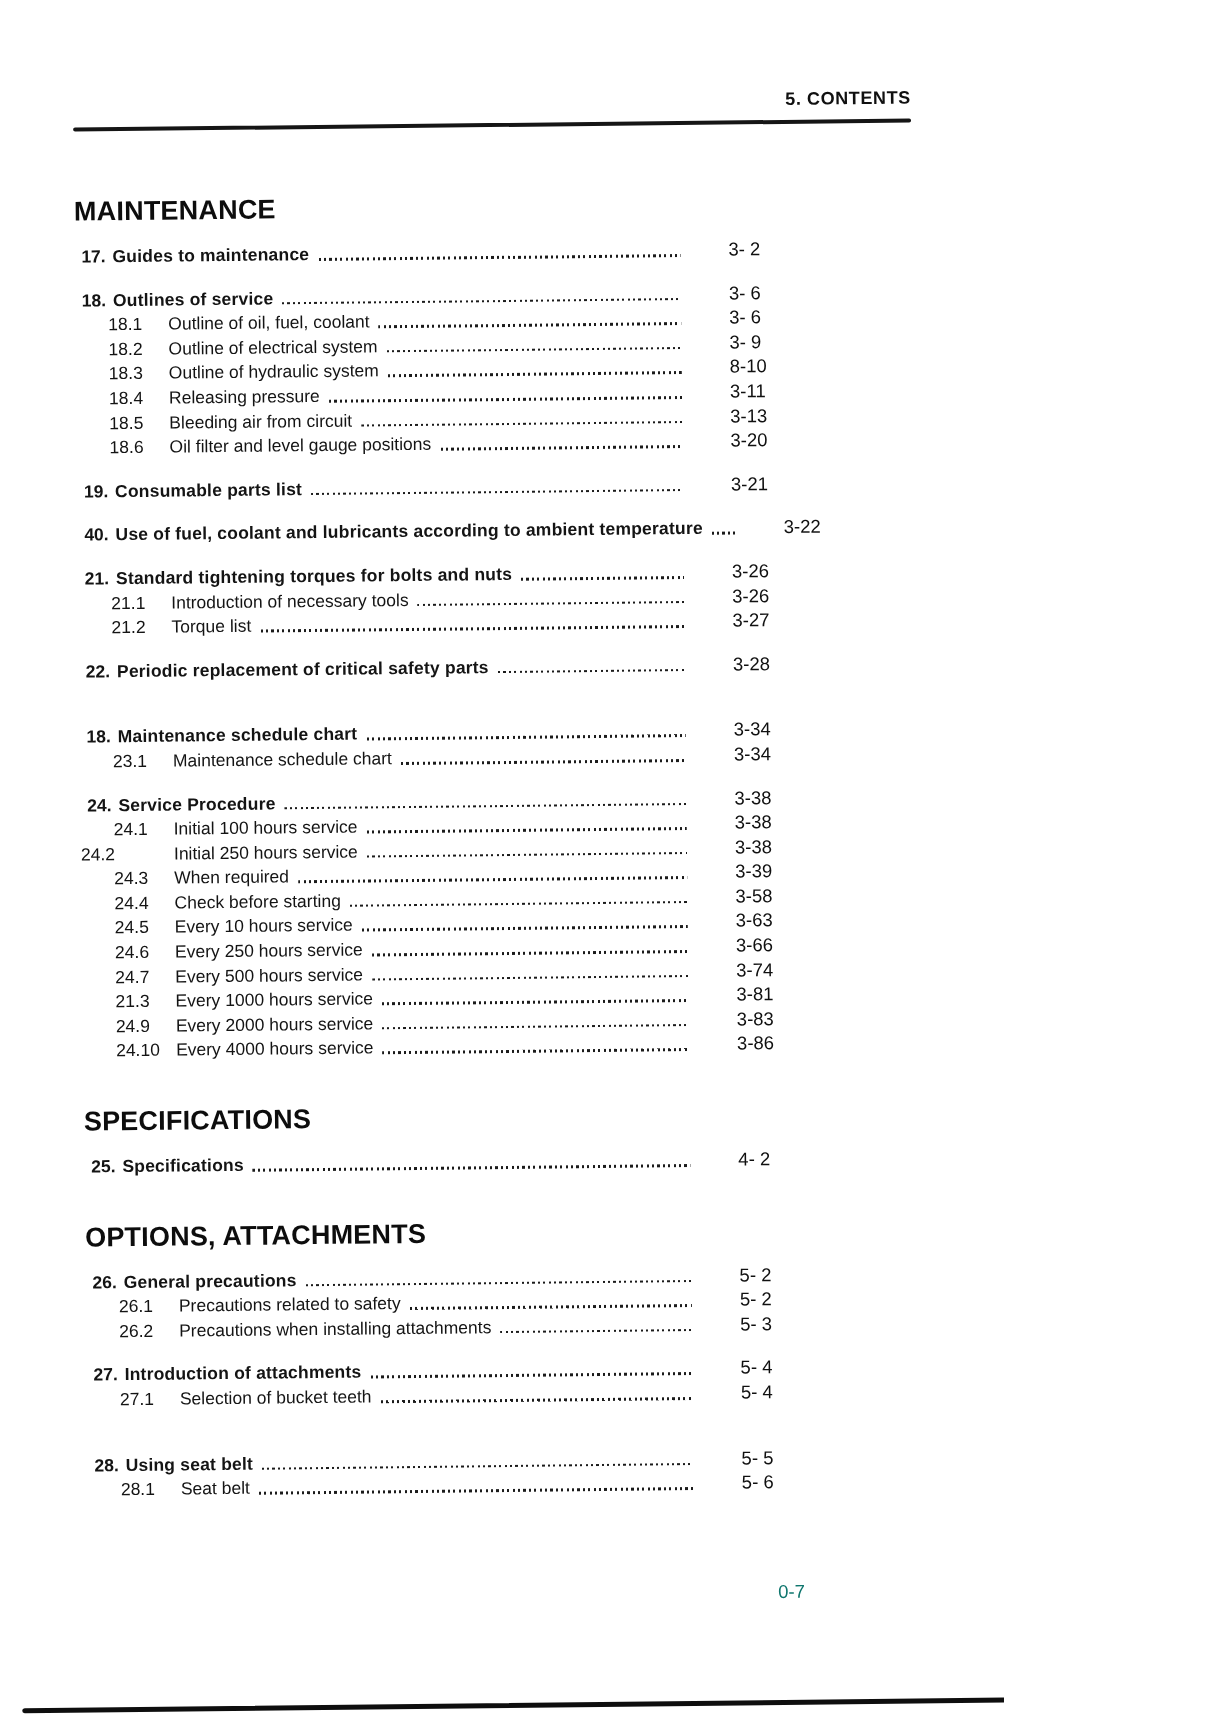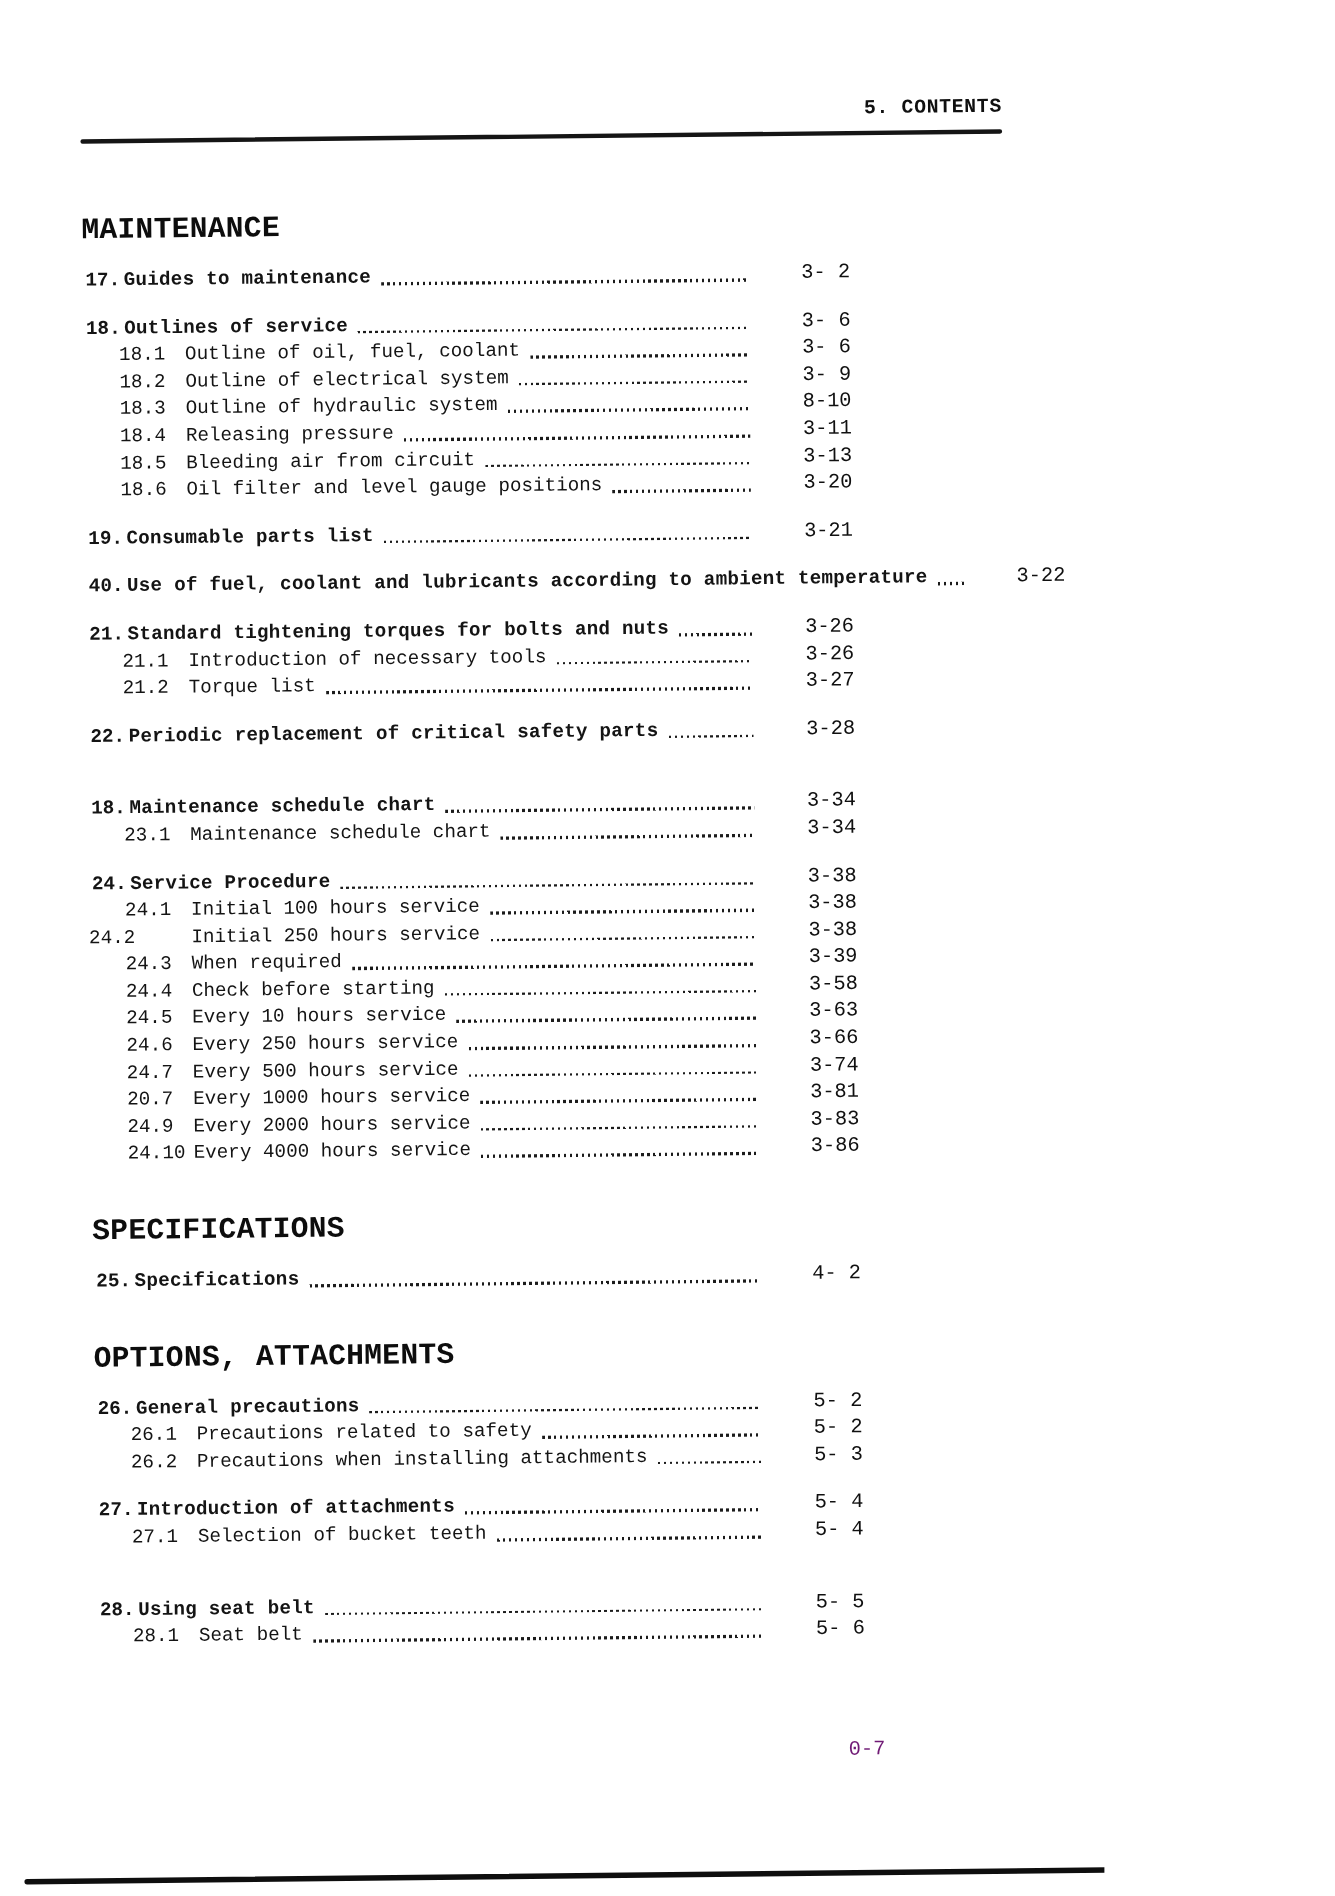--- a/index.html
+++ b/index.html
@@ -6,21 +6,21 @@
     margin: 0;
     padding: 0;
     background: #ffffff;
   }
   .page {
     position: relative;
     width: 1004px;
     height: 1724px;
     background: #ffffff;
     overflow: hidden;
-    font-family: Liberation Mono, monospace;
+    font-family: Liberation Sans, sans-serif;
     color: #141414;
   }
   
   .scan {
     position: absolute;
     inset: 0;
     transform: rotate(-0.62deg);
     transform-origin: 50% 55%;
   }
   .content {
@@ -110,21 +110,21 @@
     white-space: pre;
     color: #101010;
     margin-left: 36px;
   }
   .footer-row {
     margin-top: 86px;
     text-align: right;
   }
   .footer-page {
     font-size: 18.5px;
-    color: #701a75;
+    color: #0f766e;
   }
   .bottom-scan-line {
     position: absolute;
     left: 14px;
     right: 2px;
     bottom: 16px;
     height: 5px;
     background: #0e0e0e;
     border-radius: 3px;
   }
@@ -296,21 +296,21 @@
               <span class="leader"></span>
               <span class="pagenum">3-66</span>
             </div>
             <div class="row lvl1">
               <span class="num">24.7</span>
               <span class="title">Every 500 hours service</span>
               <span class="leader"></span>
               <span class="pagenum">3-74</span>
             </div>
             <div class="row lvl1">
-              <span class="num">20.7</span>
+              <span class="num">21.3</span>
               <span class="title">Every 1000 hours service</span>
               <span class="leader"></span>
               <span class="pagenum">3-81</span>
             </div>
             <div class="row lvl1">
               <span class="num">24.9</span>
               <span class="title">Every 2000 hours service</span>
               <span class="leader"></span>
               <span class="pagenum">3-83</span>
             </div>

